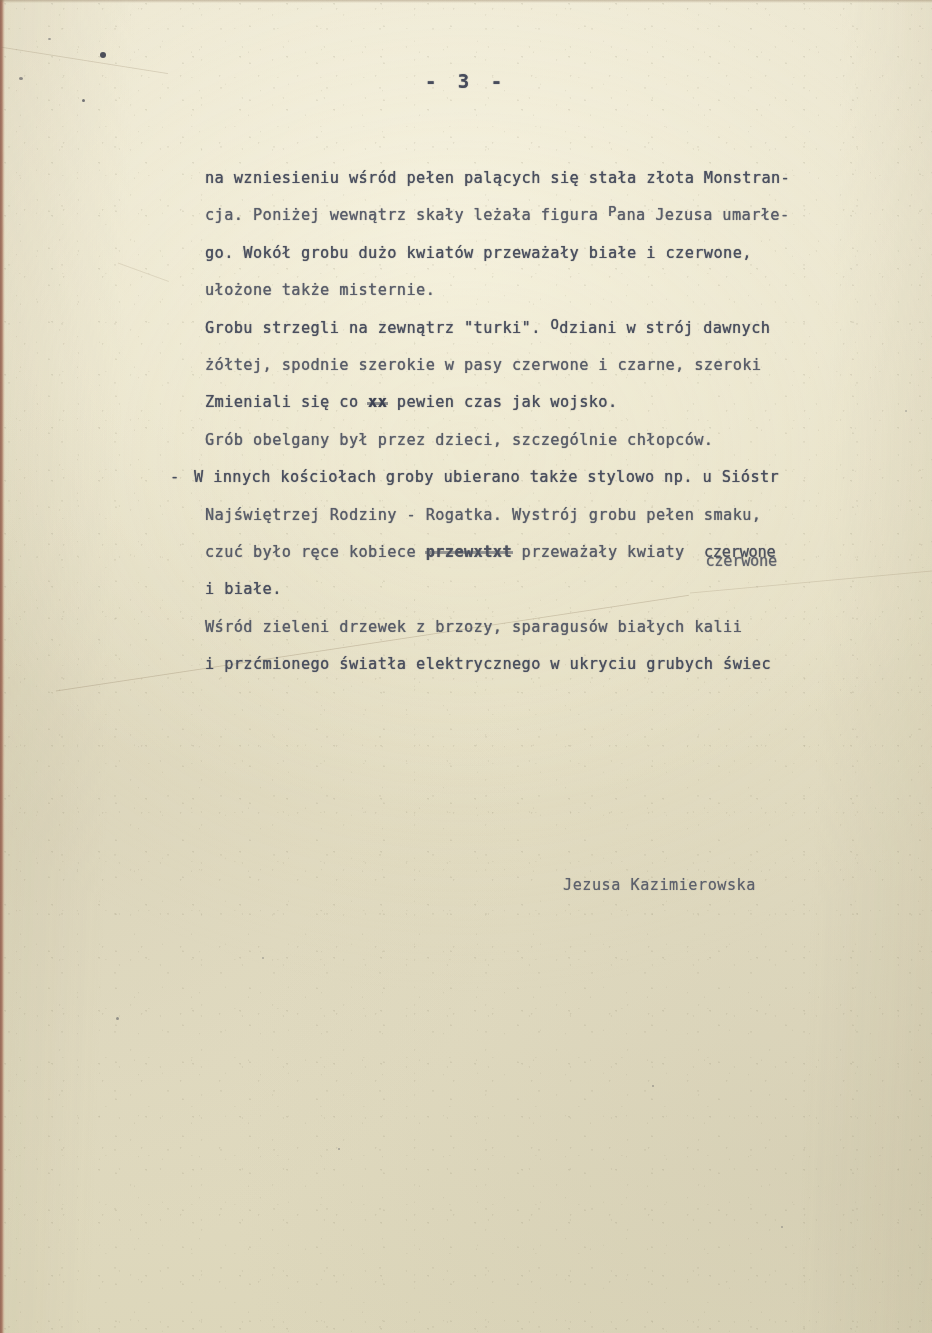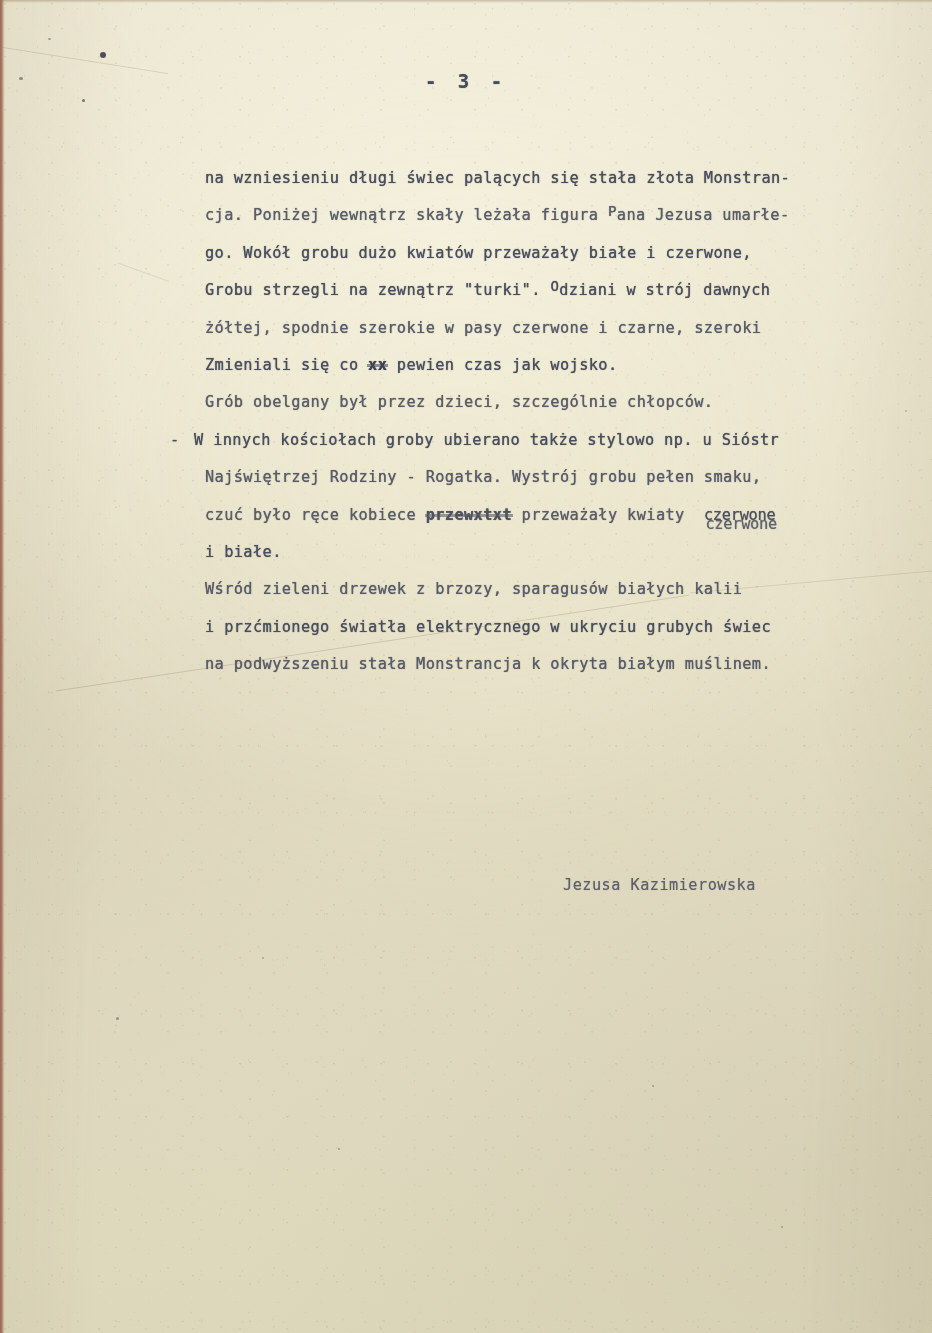--- a/index.html
+++ b/index.html
@@ -212,33 +212,33 @@
       <div class="speck" style="left: 781px; top: 1226px; width: 2px; height: 2px; opacity: 0.35;"></div>
       <div class="speck" style="left: 262px; top: 957px; width: 2px; height: 2px; opacity: 0.33;"></div>
       <div class="speck" style="left: 905px; top: 410px; width: 2px; height: 2px; opacity: 0.3;"></div>
     </div>
 
   <div class="sheet">
 
     <div class="folio">- 3 -</div>
 
     <div class="body-block" id="body-block">
-        <div class="tline ink-h"><span>na wzniesieniu długi świec palących się stała złota Monstran-</span></div>
+        <div class="tline ink-h"><span>na wzniesieniu wśród pełen palących się stała złota Monstran-</span></div>
         <div class="tline ink-m"><span>cja. Poniżej wewnątrz skały leżała figura </span><span class="raised">P</span><span>ana Jezusa umarłe-</span></div>
         <div class="tline ink-h"><span>go. Wokół grobu dużo kwiatów przeważały białe i czerwone,</span></div>
+        <div class="tline ink-m"><span>ułożone także misternie.</span></div>
         <div class="tline ink-h"><span>Grobu strzegli na zewnątrz "turki". </span><span class="raised">O</span><span>dziani w strój dawnych</span></div>
         <div class="tline ink-m"><span>żółtej, spodnie szerokie w pasy czerwone i czarne, szeroki</span></div>
         <div class="tline ink-h"><span>Zmieniali się co </span><span class="xout">xx</span><span> pewien czas jak wojsko.</span></div>
         <div class="tline ink-m"><span>Grób obelgany był przez dzieci, szczególnie chłopców.</span></div>
         <div class="tline ink-h outdent"><span class="dash-mark">- </span><span>W innych kościołach groby ubierano także stylowo np. u Sióstr</span></div>
         <div class="tline ink-m"><span>Najświętrzej Rodziny - Rogatka. Wystrój grobu pełen smaku,</span></div>
         <div class="tline ink-m"><span>czuć było ręce kobiece </span><span class="xout">przewxtxt</span><span> przeważały kwiaty  </span><span class="overtyped" data-ghost="czerwone">czerwone</span></div>
         <div class="tline ink-h"><span>i białe.</span></div>
         <div class="tline ink-m"><span>Wśród zieleni drzewek z brzozy, sparagusów białych kalii</span></div>
         <div class="tline ink-h"><span>i przćmionego światła elektrycznego w ukryciu grubych świec</span></div>
-        <div class="tline ink-m"><span>na podwyższeniu stała Monstrancja k okryta białym muślinem.</span></div>
       </div>
 
     <div class="signature">Jezusa Kazimierowska</div>
   </div>
 
   <div class="haze"></div>
 </div>
 
 </body></html>

